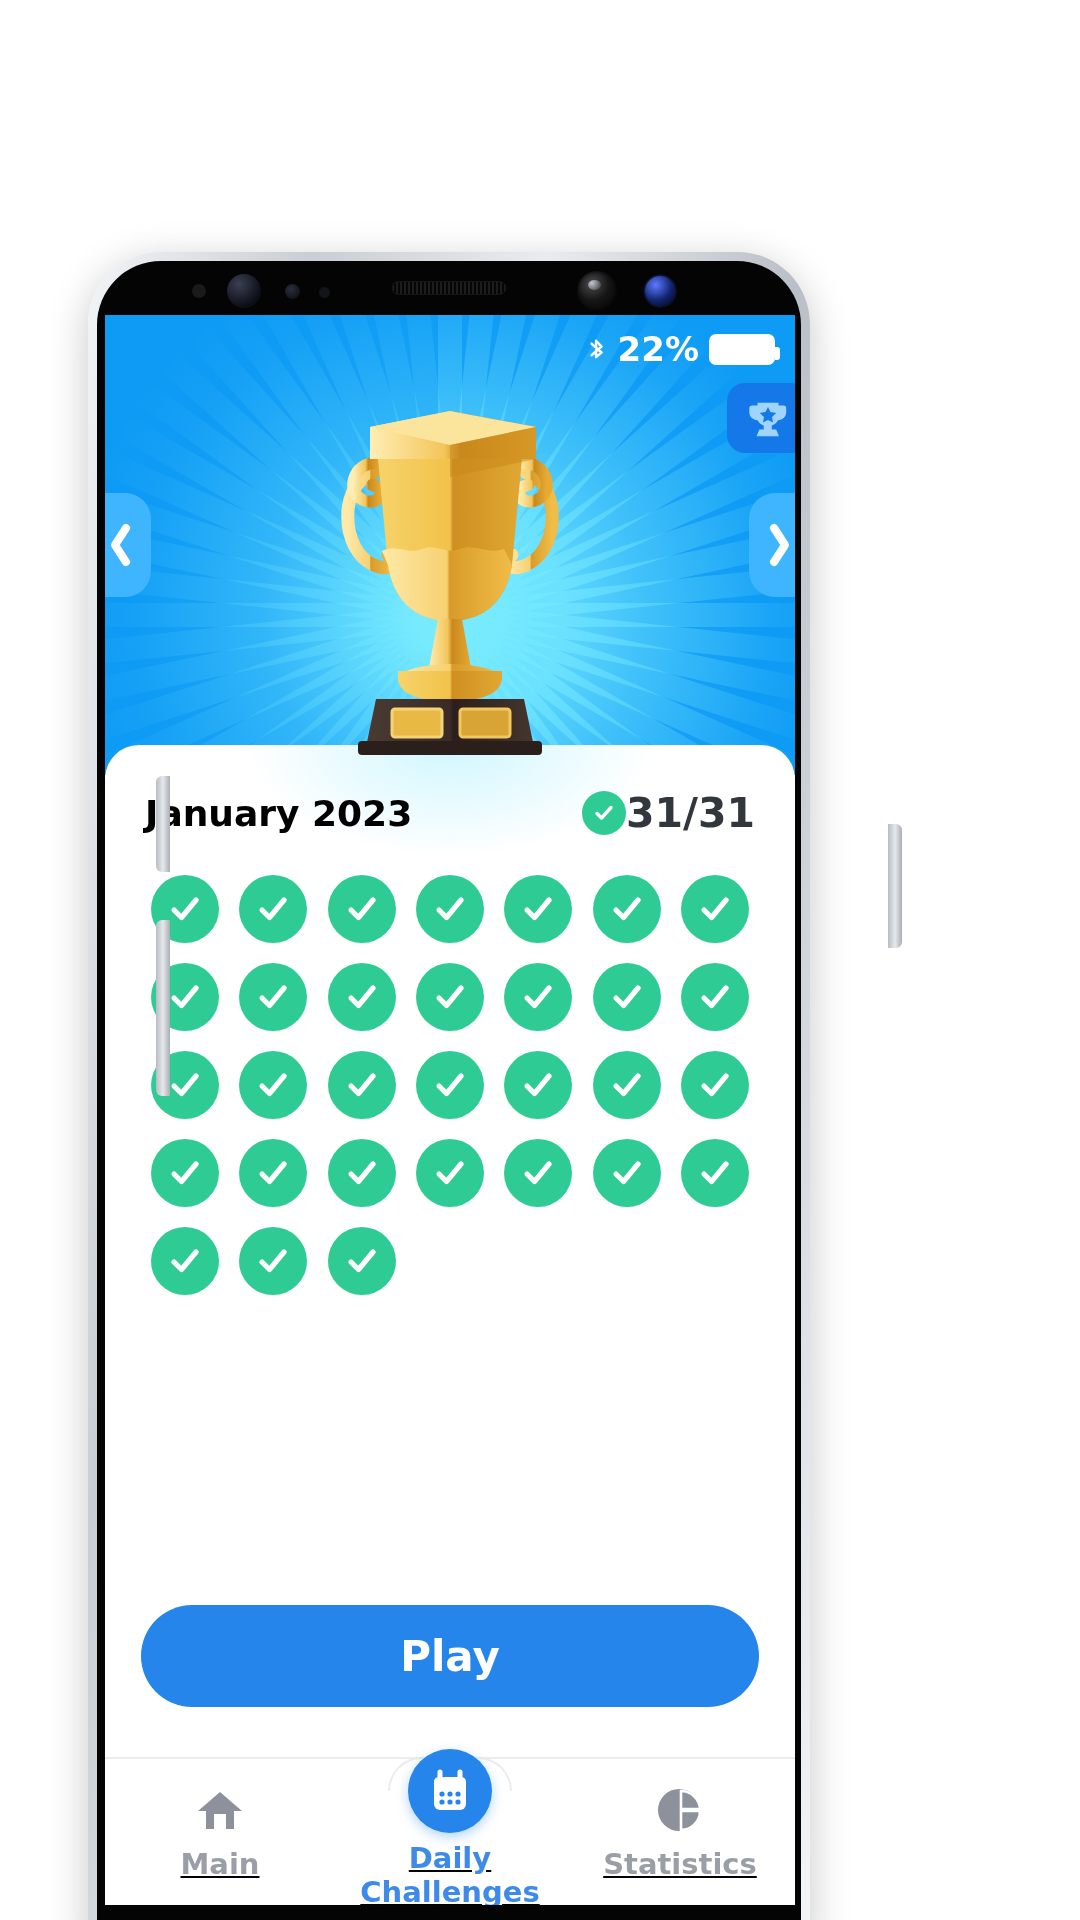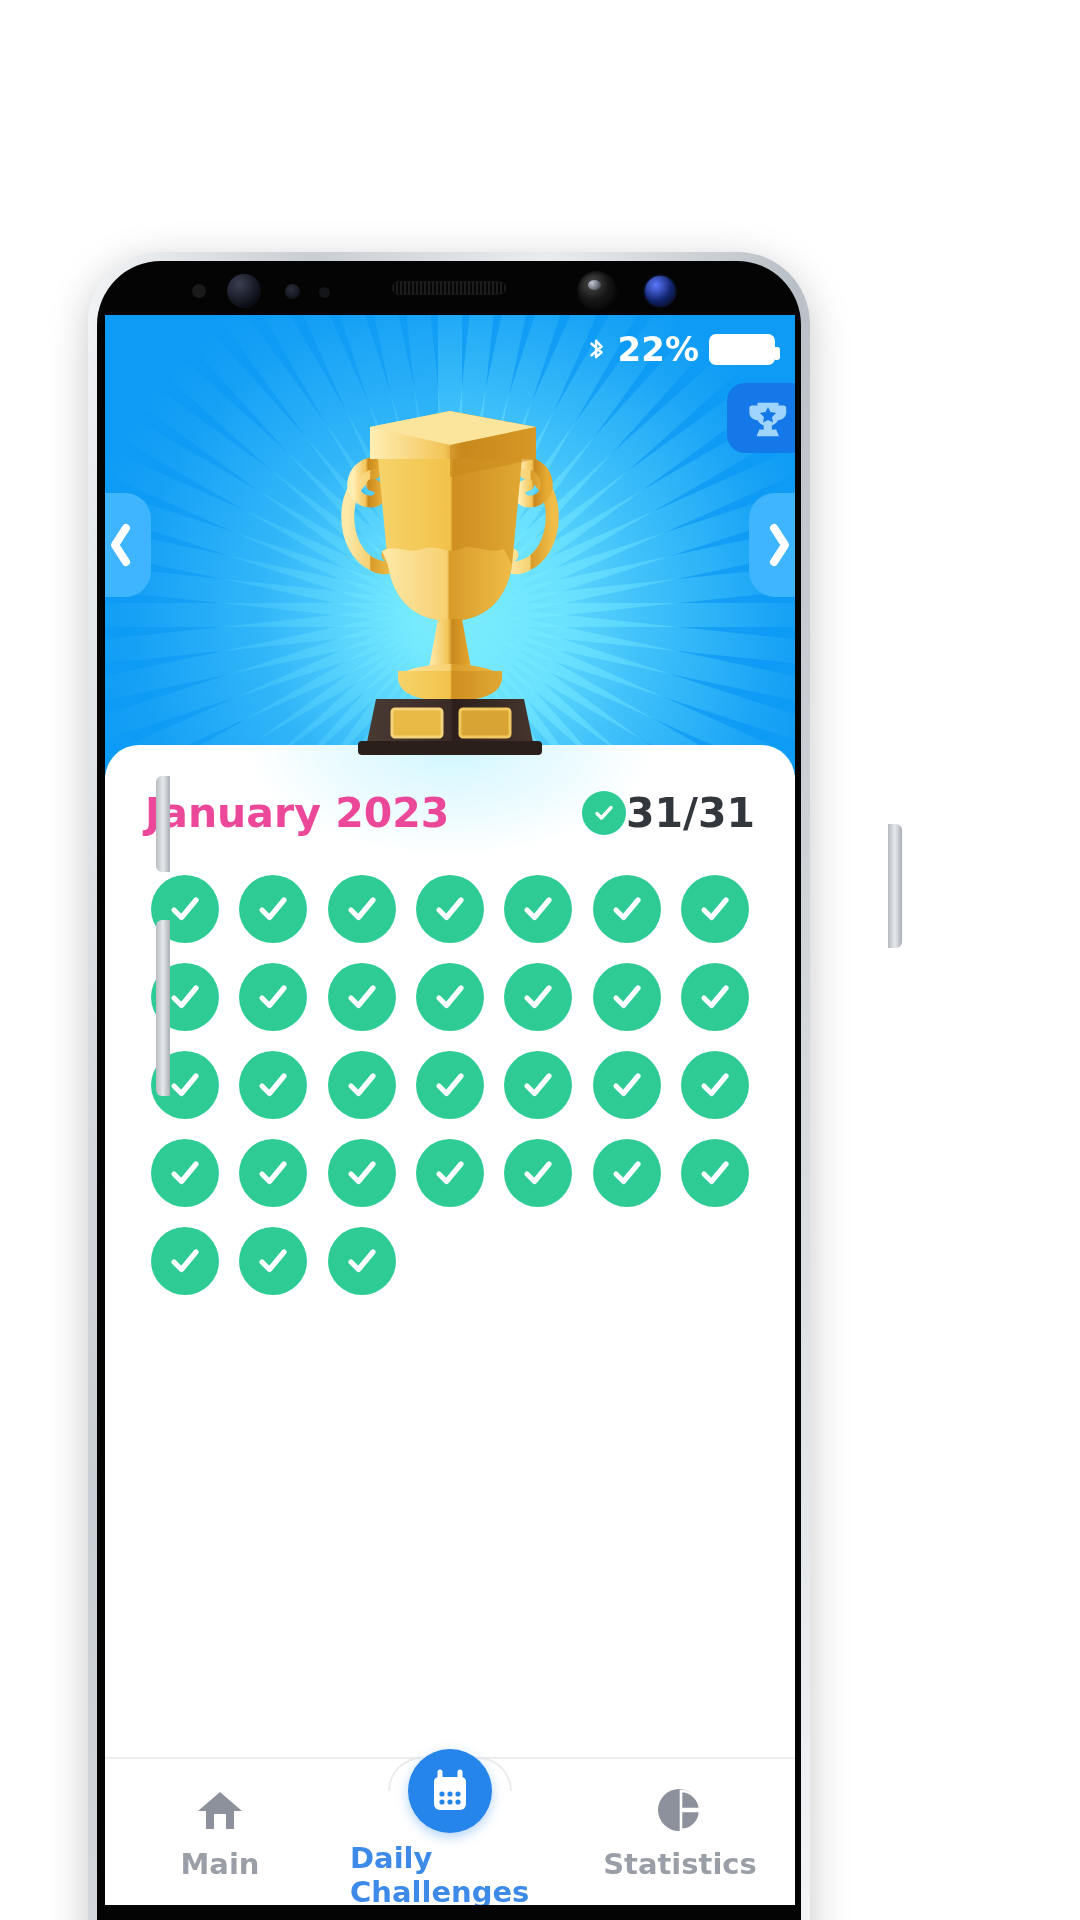--- a/index.html
+++ b/index.html
@@ -150,21 +150,21 @@
     position:absolute; left:50%; top:0; transform:translateX(-50%);
     width:400px; height:110px;
     background:radial-gradient(ellipse at 50% 0%,rgba(150,235,255,.45),rgba(255,255,255,0) 72%);
     pointer-events:none;
   }
   .card-head{
     position:relative; display:flex; align-items:center; justify-content:space-between;
     padding:44px 40px 0 40px;
   }
   .month-label{
-    font-size:41px; font-weight:bold; color:#ec4899;
+    font-size:36px; font-weight:bold; color:#000000;
     font-family:"DejaVu Sans", sans-serif;
   }
   .counter{ display:flex; align-items:center; gap:0; }
   .counter .mini-check{
     width:44px; height:44px; border-radius:50%;
     background:#2ECC94; display:flex; align-items:center; justify-content:center;
   }
   .counter .mini-check svg{ width:26px; height:26px; }
   .counter-text{
     font-size:41px; font-weight:bold; color:#32373d;
@@ -209,41 +209,42 @@
     position:absolute; left:50%; transform:translateX(-50%); top:-2px;
     width:124px; height:34px;
     background:#fff;
     border:2px solid #ececec; border-bottom:none;
     border-radius:62px 62px 0 0;
   }
   .nav-items{
     position:absolute; inset:0;
     display:flex; align-items:flex-start; justify-content:space-around;
     padding-top:24px;
+    text-decoration:underline;
   }
   .nav-item{
     width:200px; display:flex; flex-direction:column; align-items:center; gap:10px;
     cursor:pointer;
   }
   .nav-item .lbl{
     font-size:29px; color:#9a9ea6; font-weight:bold;
     font-family:"DejaVu Sans", sans-serif;
   }
   .nav-item.active .lbl{ color:#3d8ae8; }
   .nav-ico{ height:54px; display:flex; align-items:center; justify-content:center; }
   .nav-ico svg{ display:block; }
   .nav-center{
     position:absolute; left:50%; transform:translateX(-50%); top:-34px;
     width:84px; height:84px; border-radius:50%;
     background:#2585EB;
     display:flex; align-items:center; justify-content:center;
     box-shadow:0 4px 12px rgba(37,133,235,.35);
   }
   .nav-center svg{ width:46px; height:46px; }
-  .nav-item.center{ position:relative; }
+  .nav-item.center{ position:relative;text-align:center; }
   .nav-item.center .lbl{ margin-top:58px; }
 </style>
 </head>
 <body>
 
 <div id="page">
 
 
   <div class="phone-frame">
 
@@ -553,20 +554,21 @@
                 <svg viewBox="0 0 40 40">
                   <path d="M9 21 L16.5 28.5 L31 11" fill="none" stroke="#fff" stroke-width="5.2" stroke-linecap="round" stroke-linejoin="round"></path>
                 </svg>
               </div>
               <div class="day empty"></div>
               <div class="day empty"></div>
               <div class="day empty"></div>
               <div class="day empty"></div>
             </div>
 
+          <button class="play-btn">Play</button>
 
           <div class="bottom-nav">
             <div class="nav-notch"></div>
             <div class="nav-items">
 
               <div class="nav-item">
                 <span class="nav-ico">
                   <svg width="50" height="46" viewBox="0 0 50 46">
                     <path d="M25 5 L47 24 H39 V42 H31 V27 H19 V42 H11 V24 H3 Z" fill="#8d919b"></path>
                   </svg>

